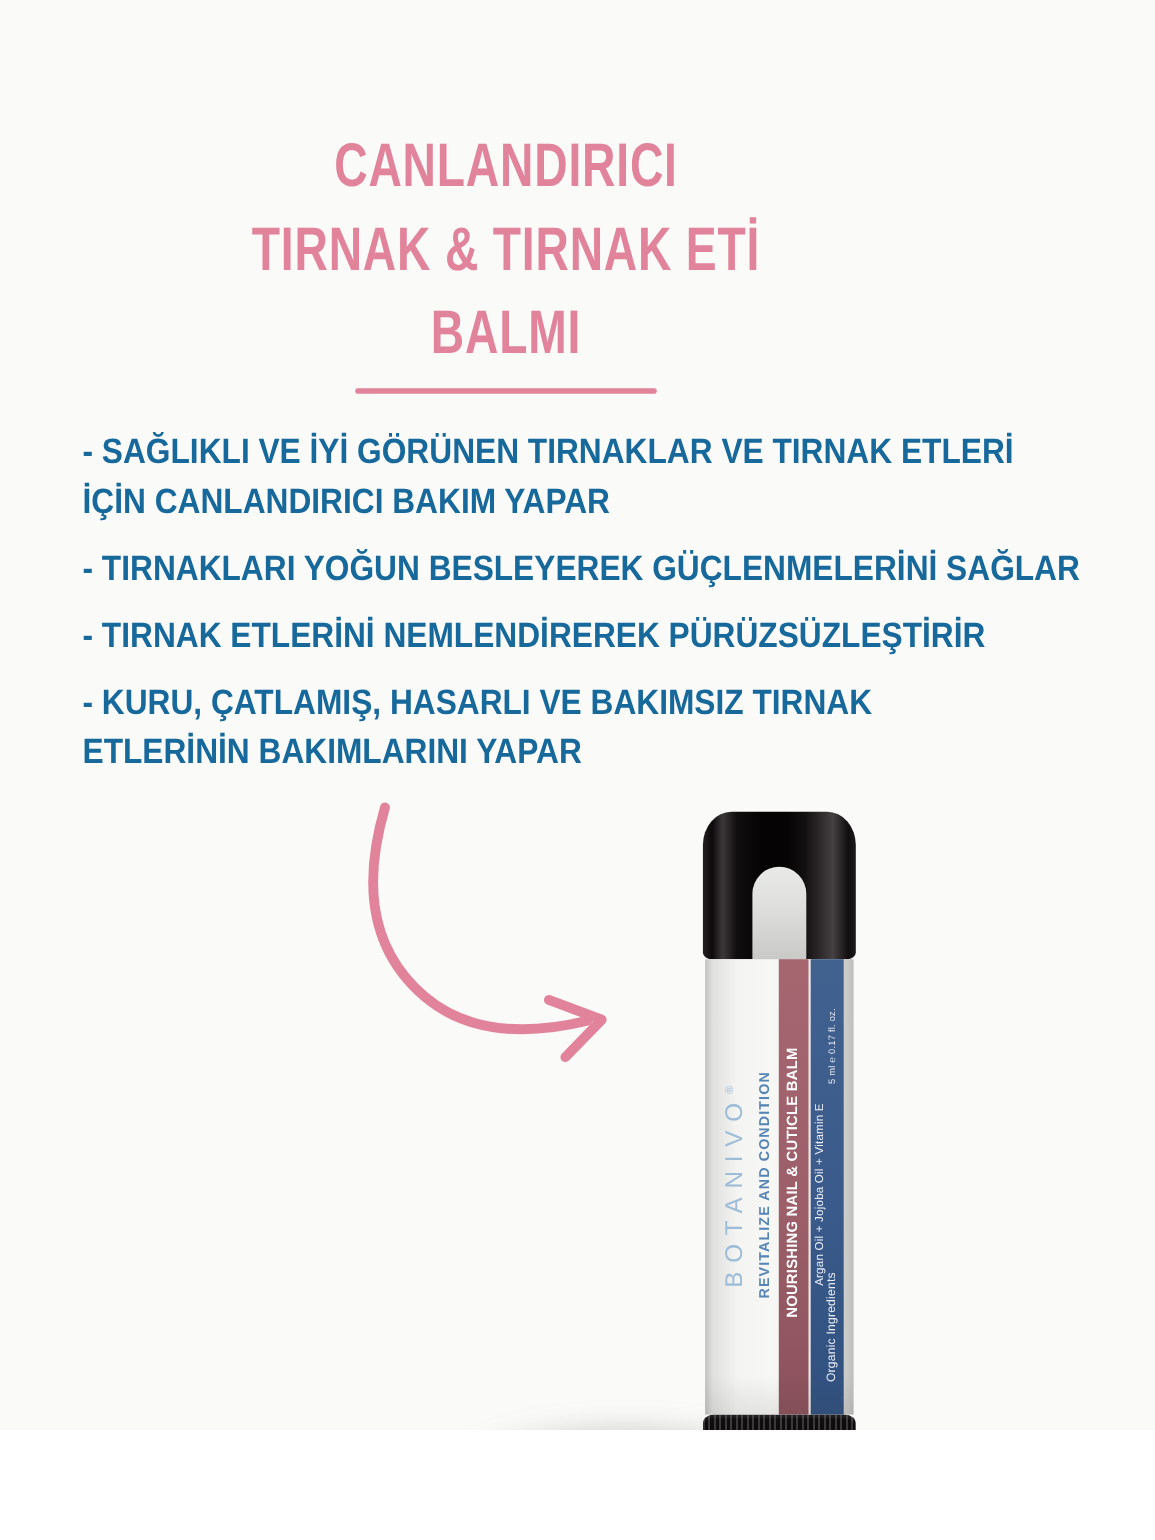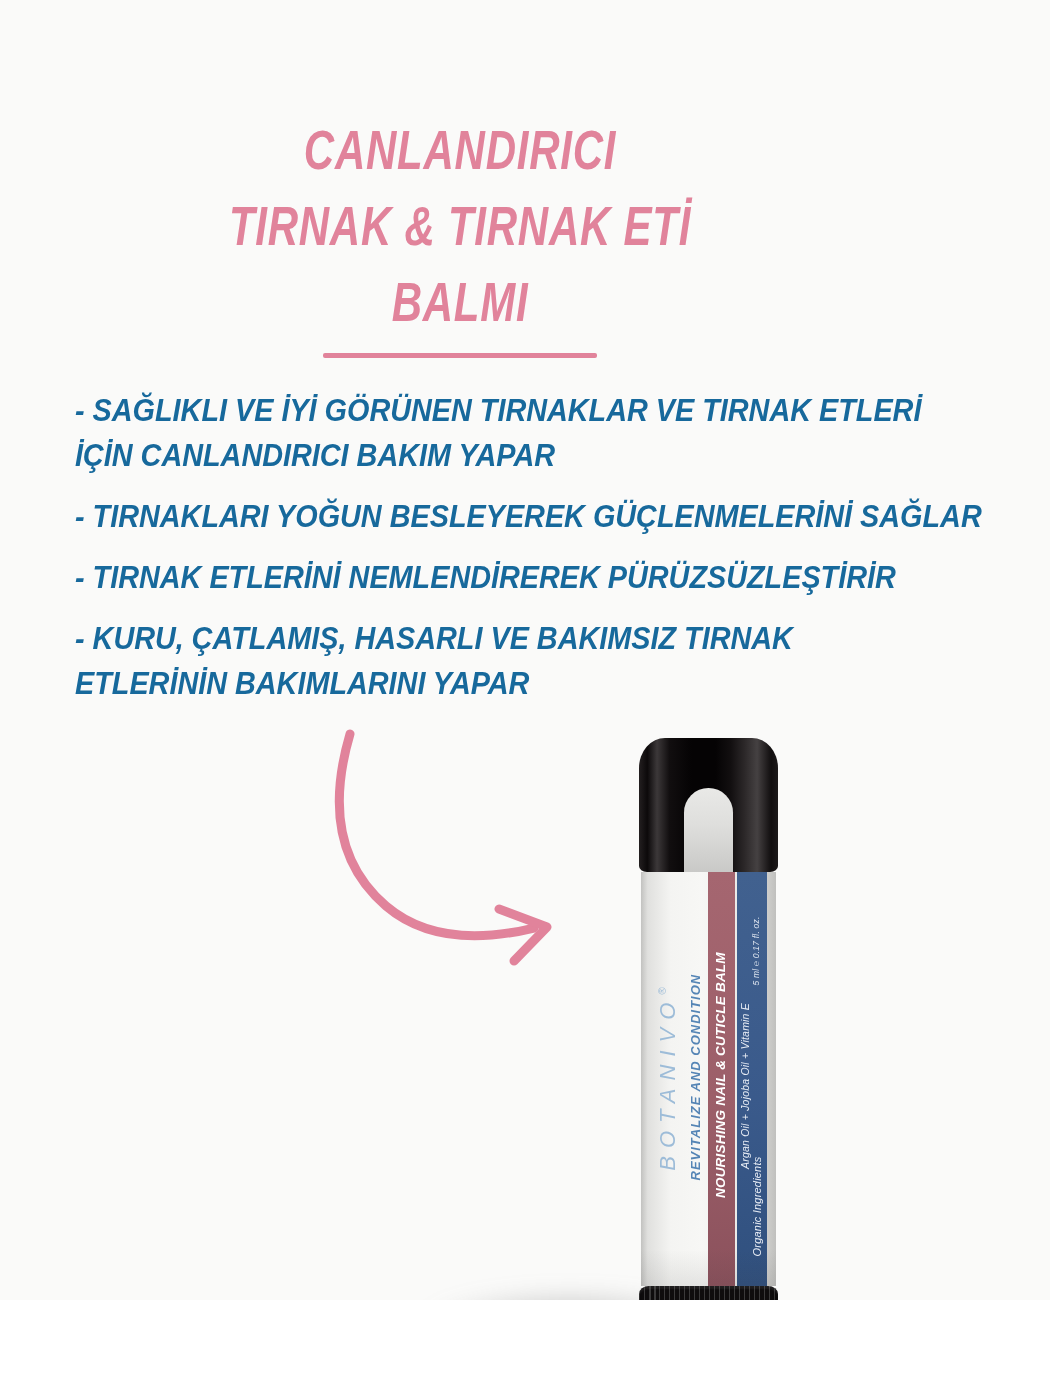--- a/index.html
+++ b/index.html
@@ -1,20 +1,19 @@
 <!DOCTYPE html>
 <html><head>
 <meta charset="utf-8">
 <style>
   html,body{margin:0;padding:0;background:#fff;}
   .canvas{
     position:relative;width:1050px;height:1300px;overflow:hidden;
     background:#fafaf9;
     font-family:"Liberation Sans", sans-serif;
-    font-style:italic;
   }
   
   .title-block{
     position:absolute;left:0;top:112px;width:920px;
     text-align:center;color:#e1839b;font-weight:bold;
     font-size:56px;line-height:76px;letter-spacing:1px;
     transform:scaleX(0.75);transform-origin:50% 0;
   }
   .title-line{white-space:nowrap;}
   .title-underline{

